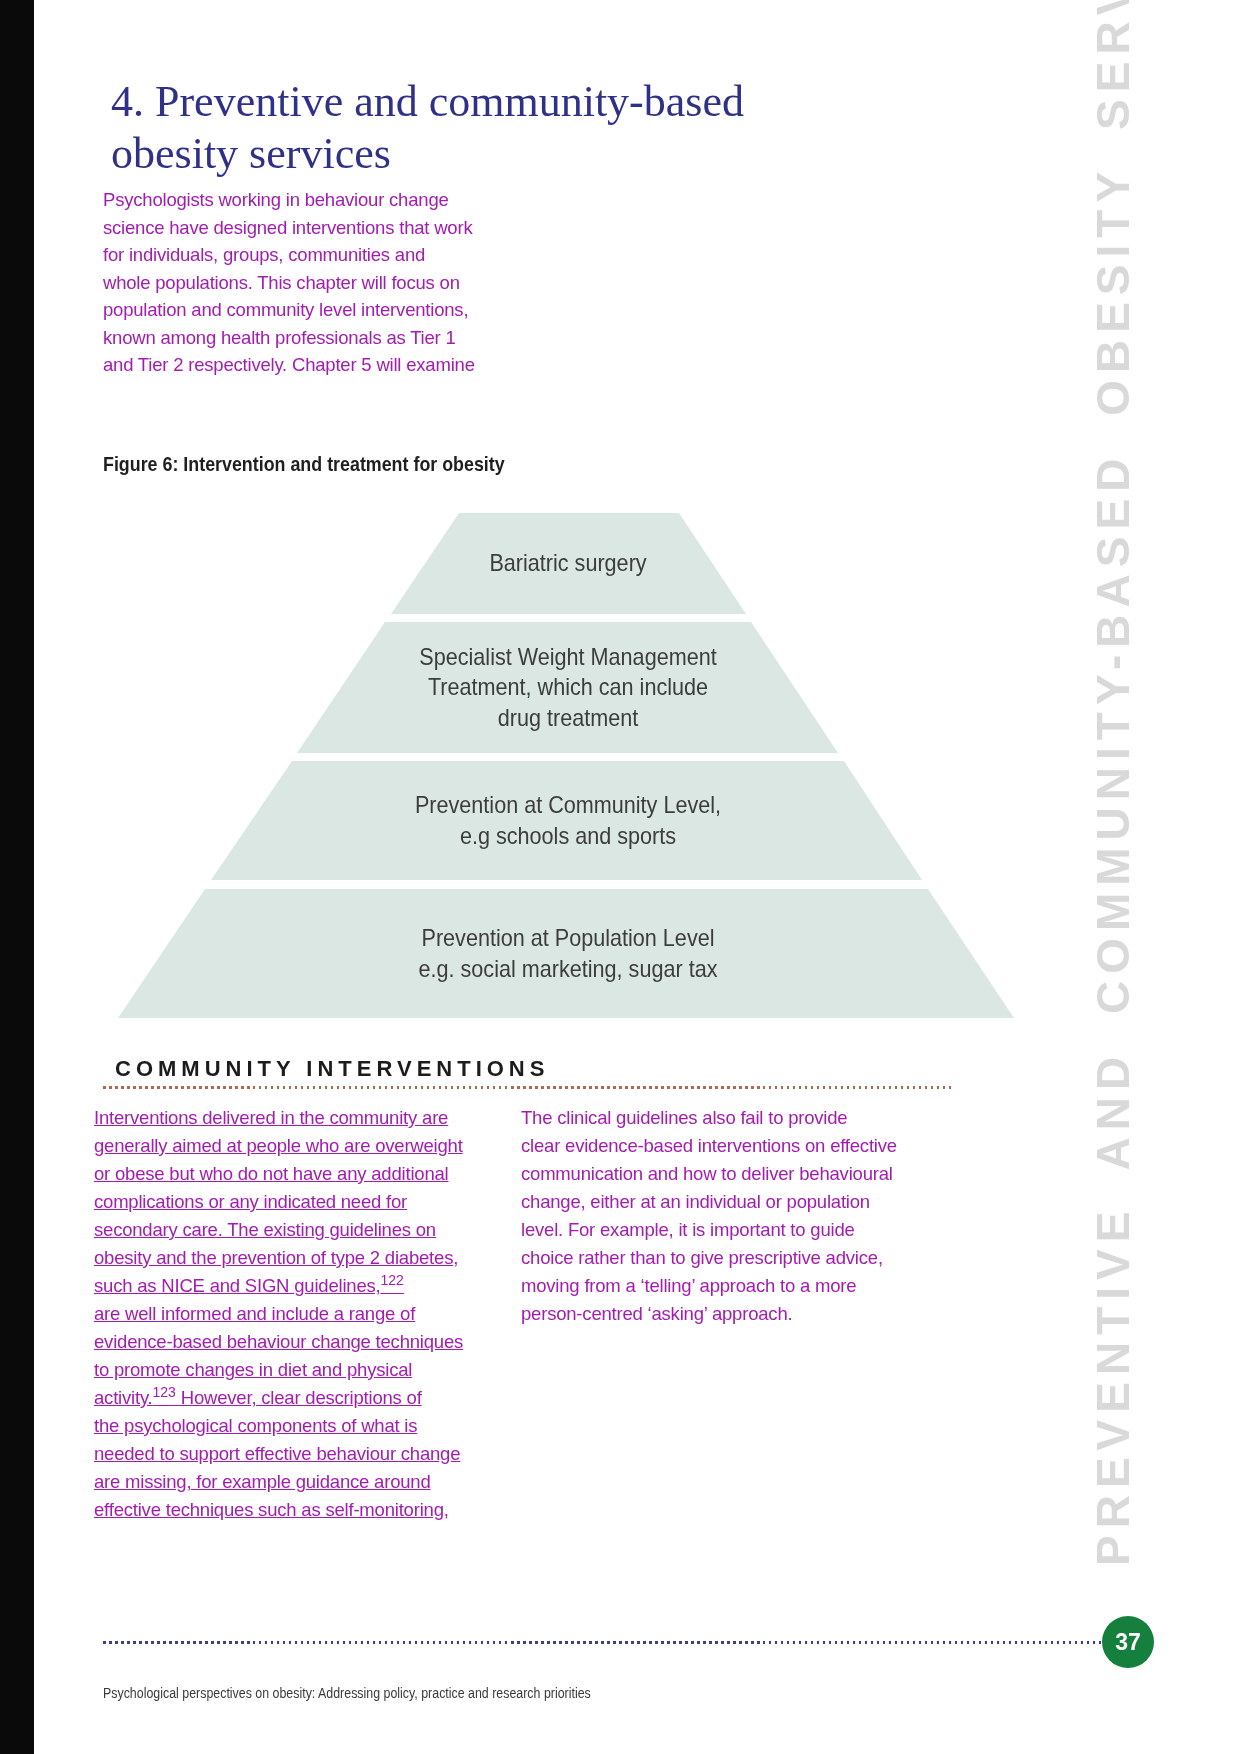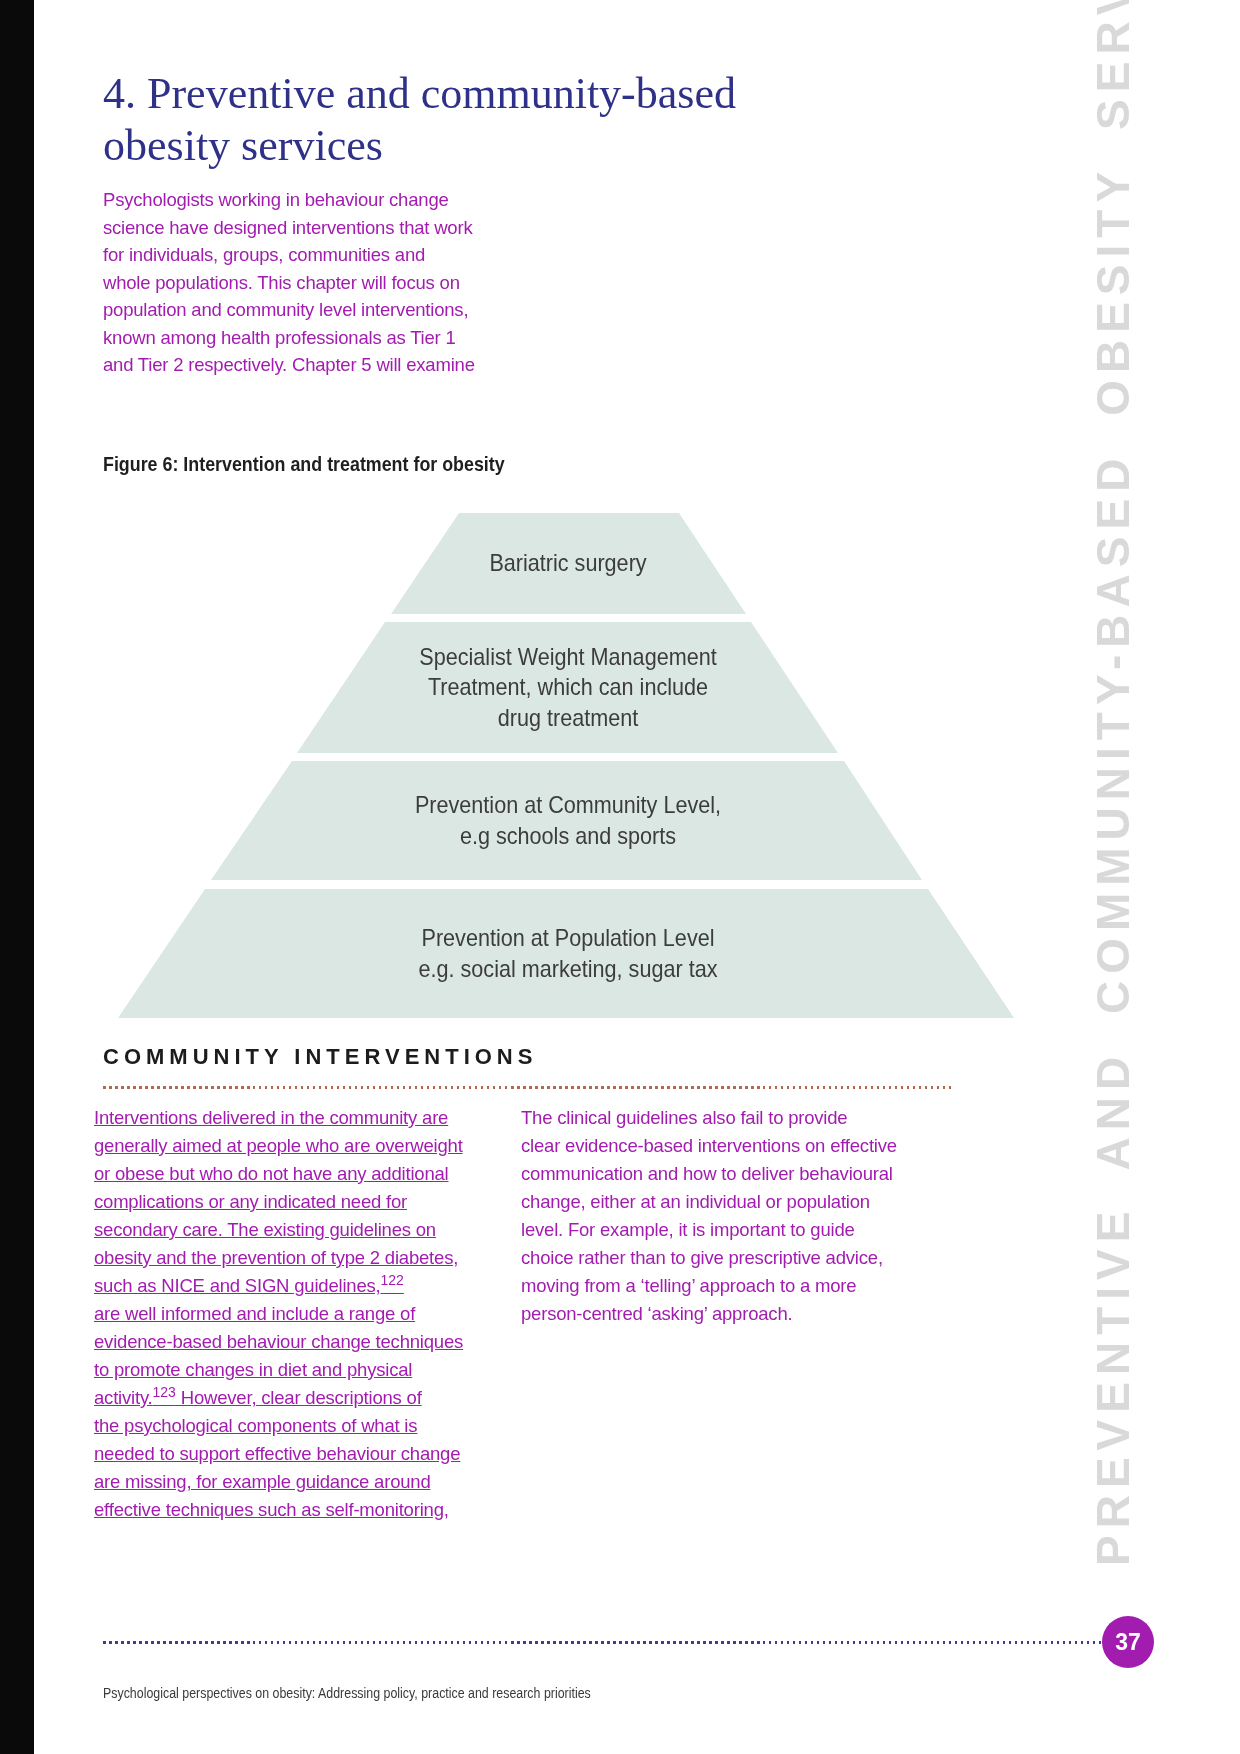--- a/index.html
+++ b/index.html
@@ -15,21 +15,21 @@
     position:absolute;left:0;top:0;width:34px;height:1754px;
     background:#0a0a0a;
   }
   .chapter-title{
     position:absolute;left:103px;top:68px;width:800px;
     font-family:"Liberation Serif", serif;
     font-weight:400;
     font-size:44px;line-height:52px;
     color:#2f3189;
     white-space:pre-line;
-    margin:0;
+    margin:8px;
   }
   .col{
     position:absolute;
     font-size:18.5px;line-height:27.5px;
     letter-spacing:-0.2px;
     color:#a21caf;
   }
   .intro-left{left:103px;top:186px;width:440px;}
   .intro-right{left:521px;top:186px;width:440px;}
   .fig-caption{
@@ -48,21 +48,21 @@
     transform:scaleX(0.9);transform-origin:center;
   }
   .tier-label-1{top:513px;height:101px;}
   .tier-label-2{top:622px;height:131px;}
   .tier-label-3{top:761px;height:119px;}
   .tier-label-4{top:889px;height:129px;}
   .section-heading{
     position:absolute;left:103px;top:1044px;width:700px;
     font-size:22px;font-weight:700;color:#1c1c1c;
     letter-spacing:5px;
-    margin:0;
+    margin:12px;
   }
   .heading-rule{
     position:absolute;left:103px;top:1086px;width:848px;height:3px;
     background:repeating-linear-gradient(90deg,#b26750 0 2.5px,transparent 2.5px 6px);
   }
   .body-left{left:94px;top:1104px;width:440px;line-height:28px;text-decoration:underline;}
   .body-right{left:521px;top:1104px;width:440px;line-height:28px;}
   .body-right .para + .para{margin-top:20px;}
   .col sup{font-size:14px;line-height:0;vertical-align:super;letter-spacing:0;}
   .sidebar-vertical{
@@ -74,21 +74,21 @@
     color:#d9d9d9;
     white-space:nowrap;
   }
   .footer-rule{
     position:absolute;left:103px;top:1641px;width:1005px;height:3px;
     background:repeating-linear-gradient(90deg,#3c3f90 0 2.5px,transparent 2.5px 6px);
   }
   .page-badge{
     position:absolute;left:1102px;top:1616px;width:52px;height:52px;
     border-radius:50%;
-    background:#a21caf;
+    background:#15803d;
     display:flex;align-items:center;justify-content:center;
     color:#ffffff;font-size:23px;font-weight:700;
   }
   .footer-caption{
     position:absolute;left:103px;top:1684px;width:800px;
     font-size:15.5px;color:#3a3a3a;
     transform:scaleX(0.8);transform-origin:left top;
   }
 </style>
 </head>

